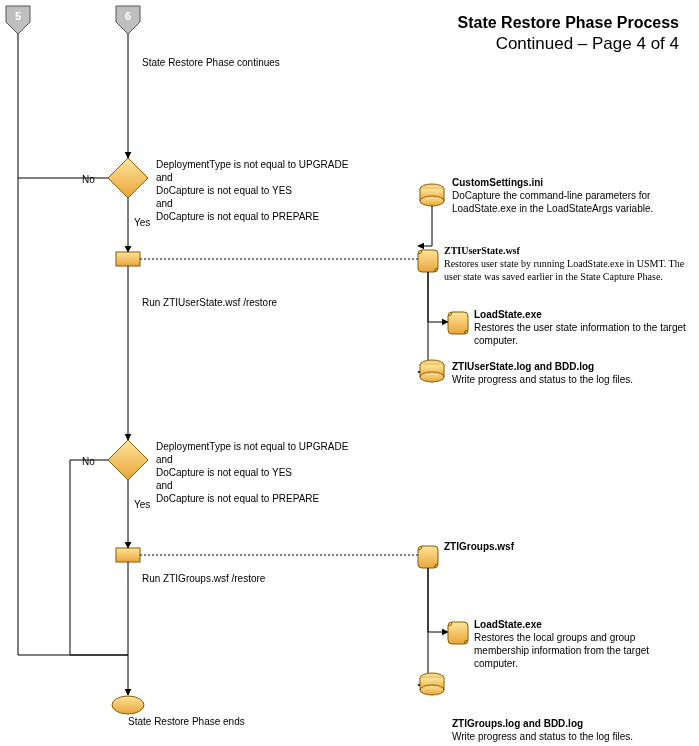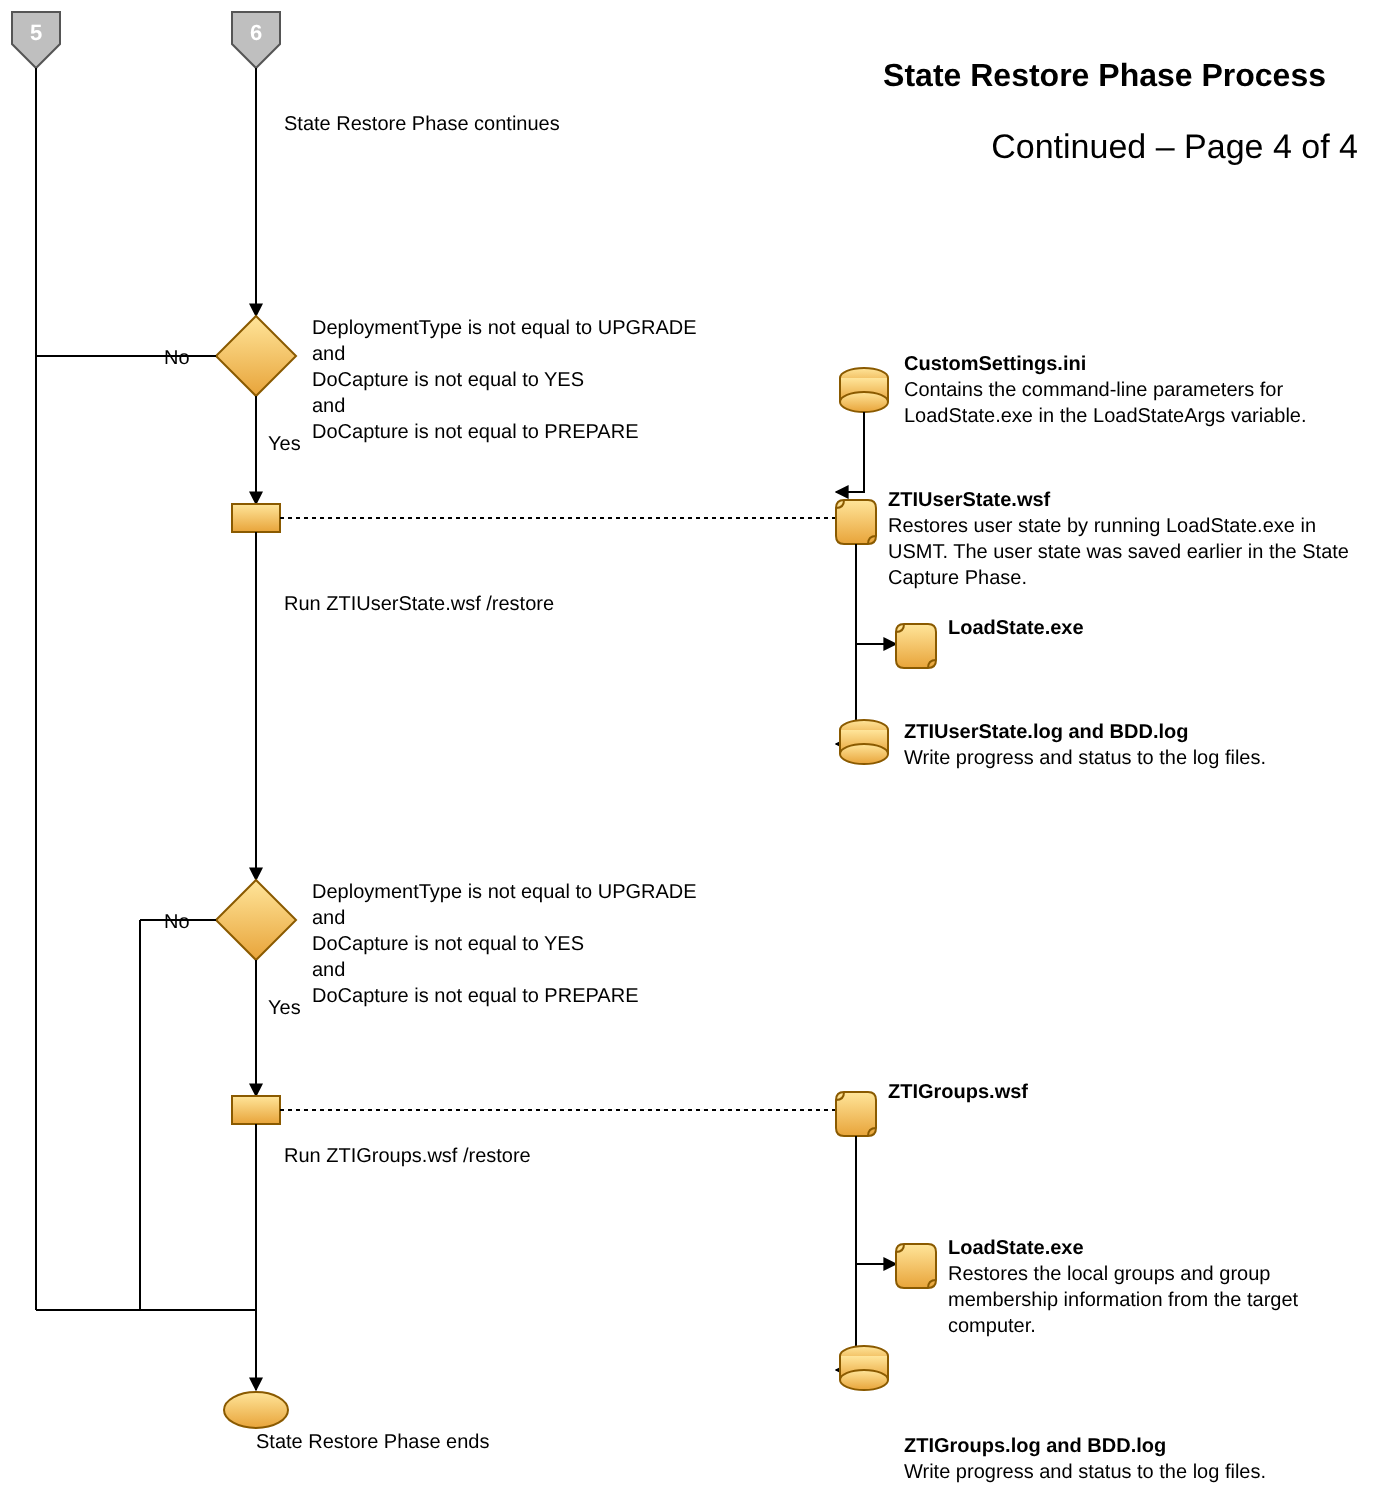--- a/index.html
+++ b/index.html
@@ -13,21 +13,21 @@
     height: 746px;
     position: relative;
   }
   .title {
     position: absolute;
     right: 20px;
     top: 14px;
     text-align: right;
   }
   .title h1 {
-    margin: 16px;
+    margin: 0;
     font-size: 16px;
     font-weight: bold;
   }
   .title h2 {
     margin: 2px 0 0 0;
     font-size: 17px;
     font-weight: normal;
   }
   .label {
     position: absolute;
@@ -197,30 +197,31 @@
   <span>and</span><br>
   <span>DoCapture is not equal to PREPARE</span>
 </div>
 
 <div class="label" style="left:142px; top:572px;">Run ZTIGroups.wsf /restore</div>
 
 <div class="label" style="left:128px; top:715px;">State Restore Phase ends</div>
 
 <div class="label" style="left:452px; top:176px; width:230px;">
   <span class="bold">CustomSettings.ini</span><br>
-  <span>Contains the command-line parameters for LoadState.exe in the LoadStateArgs variable.</span>
-</div>
-
-<div class="label" style="left:444px; top:244px; width:246px;">
+  <span>DoCapture the command-line parameters for LoadState.exe in the LoadStateArgs variable.</span>
+</div>
+
+<div class="label" style="left:444px; top:244px; width:246px;font-family:Liberation Serif, serif;">
   <span class="bold">ZTIUserState.wsf</span><br>
   <span>Restores user state by running LoadState.exe in USMT. The user state was saved earlier in the State Capture Phase.</span>
 </div>
 
 <div class="label" style="left:474px; top:308px; width:216px;">
   <span class="bold">LoadState.exe</span><br>
+  <span>Restores the user state information to the target computer.</span>
 </div>
 
 <div class="label" style="left:452px; top:360px; width:236px;">
   <span class="bold">ZTIUserState.log and BDD.log</span><br>
   <span>Write progress and status to the log files.</span>
 </div>
 
 <div class="label" style="left:444px; top:540px; width:250px;">
   <span class="bold">ZTIGroups.wsf</span><br>
 </div>

